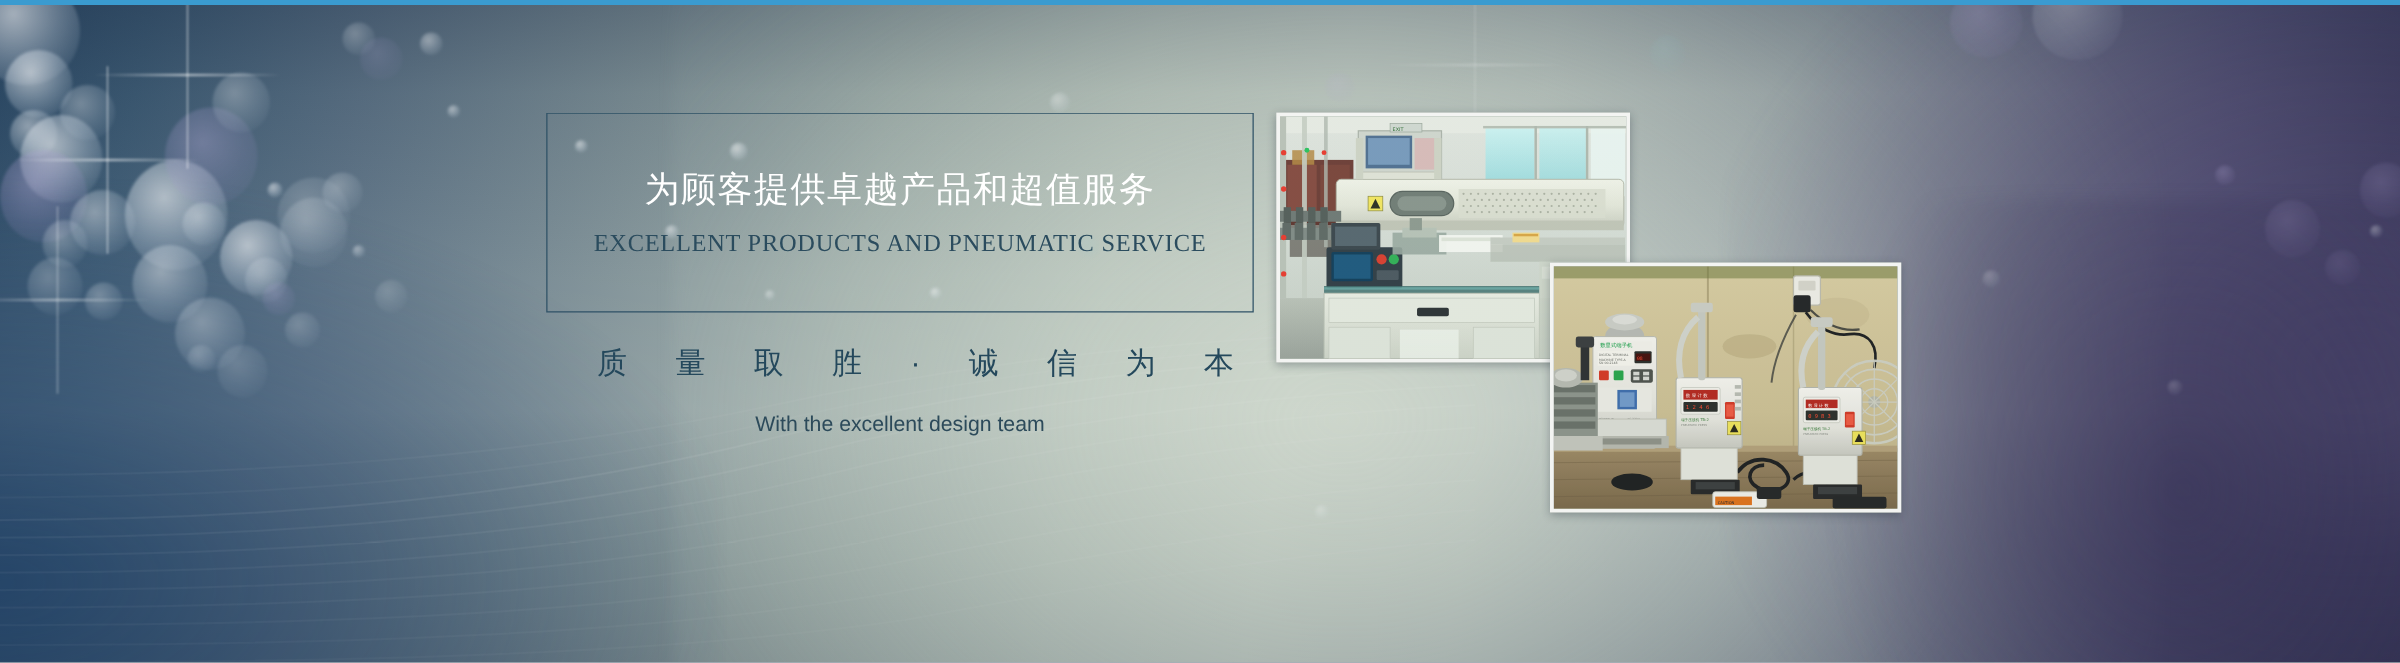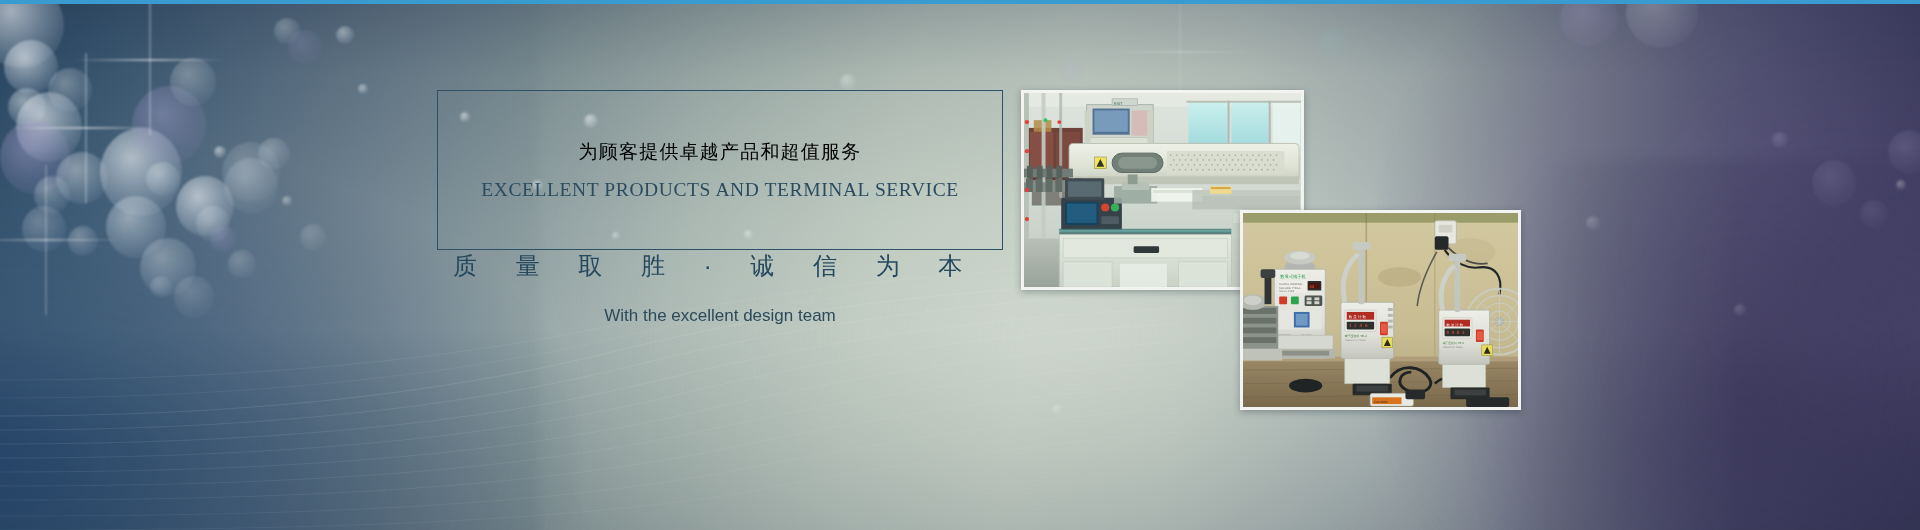--- a/index.html
+++ b/index.html
@@ -143,34 +143,35 @@
     width:566px;
   }
   .framed {
     border:1px solid #2e5166;
     height:160px;
     display:flex; flex-direction:column;
     align-items:center; justify-content:center;
     gap:14px;
   }
   .headline-cn {
-    font-size:19px;
+    font-size:28px;
     letter-spacing:1.2px;
-    color:#000000;
+    color:#ffffff;
     white-space:nowrap;
   }
   .headline-en {
     font-family:"Liberation Serif", serif;
     font-size:19.5px;
     letter-spacing:0.6px;
     color:#2b4c5e;
     white-space:nowrap;
   }
   .slogan-cn {
-    text-align:left;
+    margin-top:24px;
+    text-align:right;
     font-size:24px;
     letter-spacing:16px;
     text-indent:16px;
     color:#24485c;
     white-space:nowrap;
   }
   .paragraph {
     margin-top:22px;
     text-align:center;
     font-size:17px;
@@ -280,21 +281,21 @@
       <path d="M0,168 C210,168 424,152 616,108 C786,68 956,48 1180,40" opacity="0.06"></path>
     </g>
   </svg>
 
   <div class="top-rule" style="background:#3a9bd0"></div>
 
   <div class="copy">
 
     <div class="framed">
       <div class="headline-cn">为顾客提供卓越产品和超值服务</div>
-      <div class="headline-en">EXCELLENT PRODUCTS AND TERMINAL SERVICE</div>
+      <div class="headline-en">EXCELLENT PRODUCTS AND PNEUMATIC SERVICE</div>
     </div>
 
     <div class="slogan-cn">质 量 取 胜 · 诚 信 为 本</div>
 
     <div class="paragraph">
       <div>With the excellent design team</div>
     </div>
   </div>
 
   <div class="photo" id="photo-lab">

